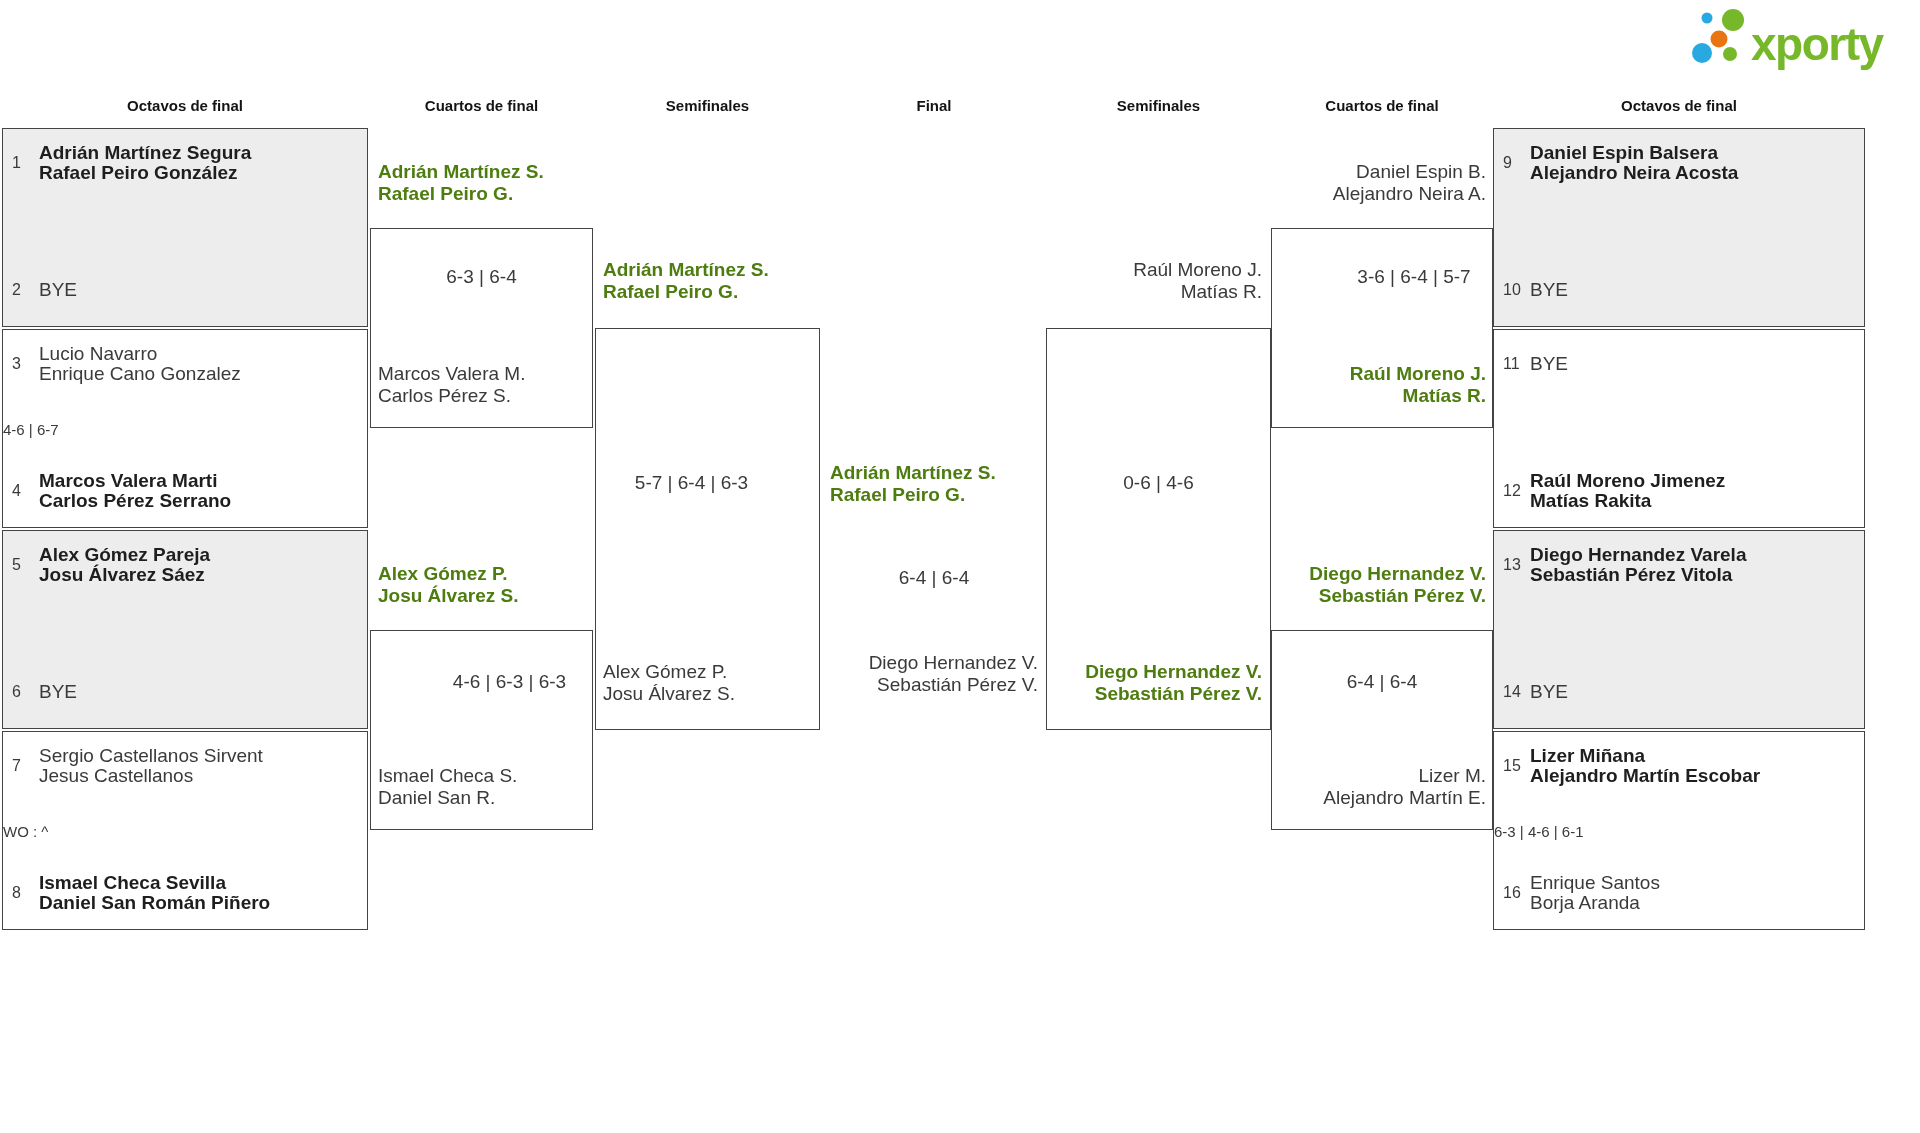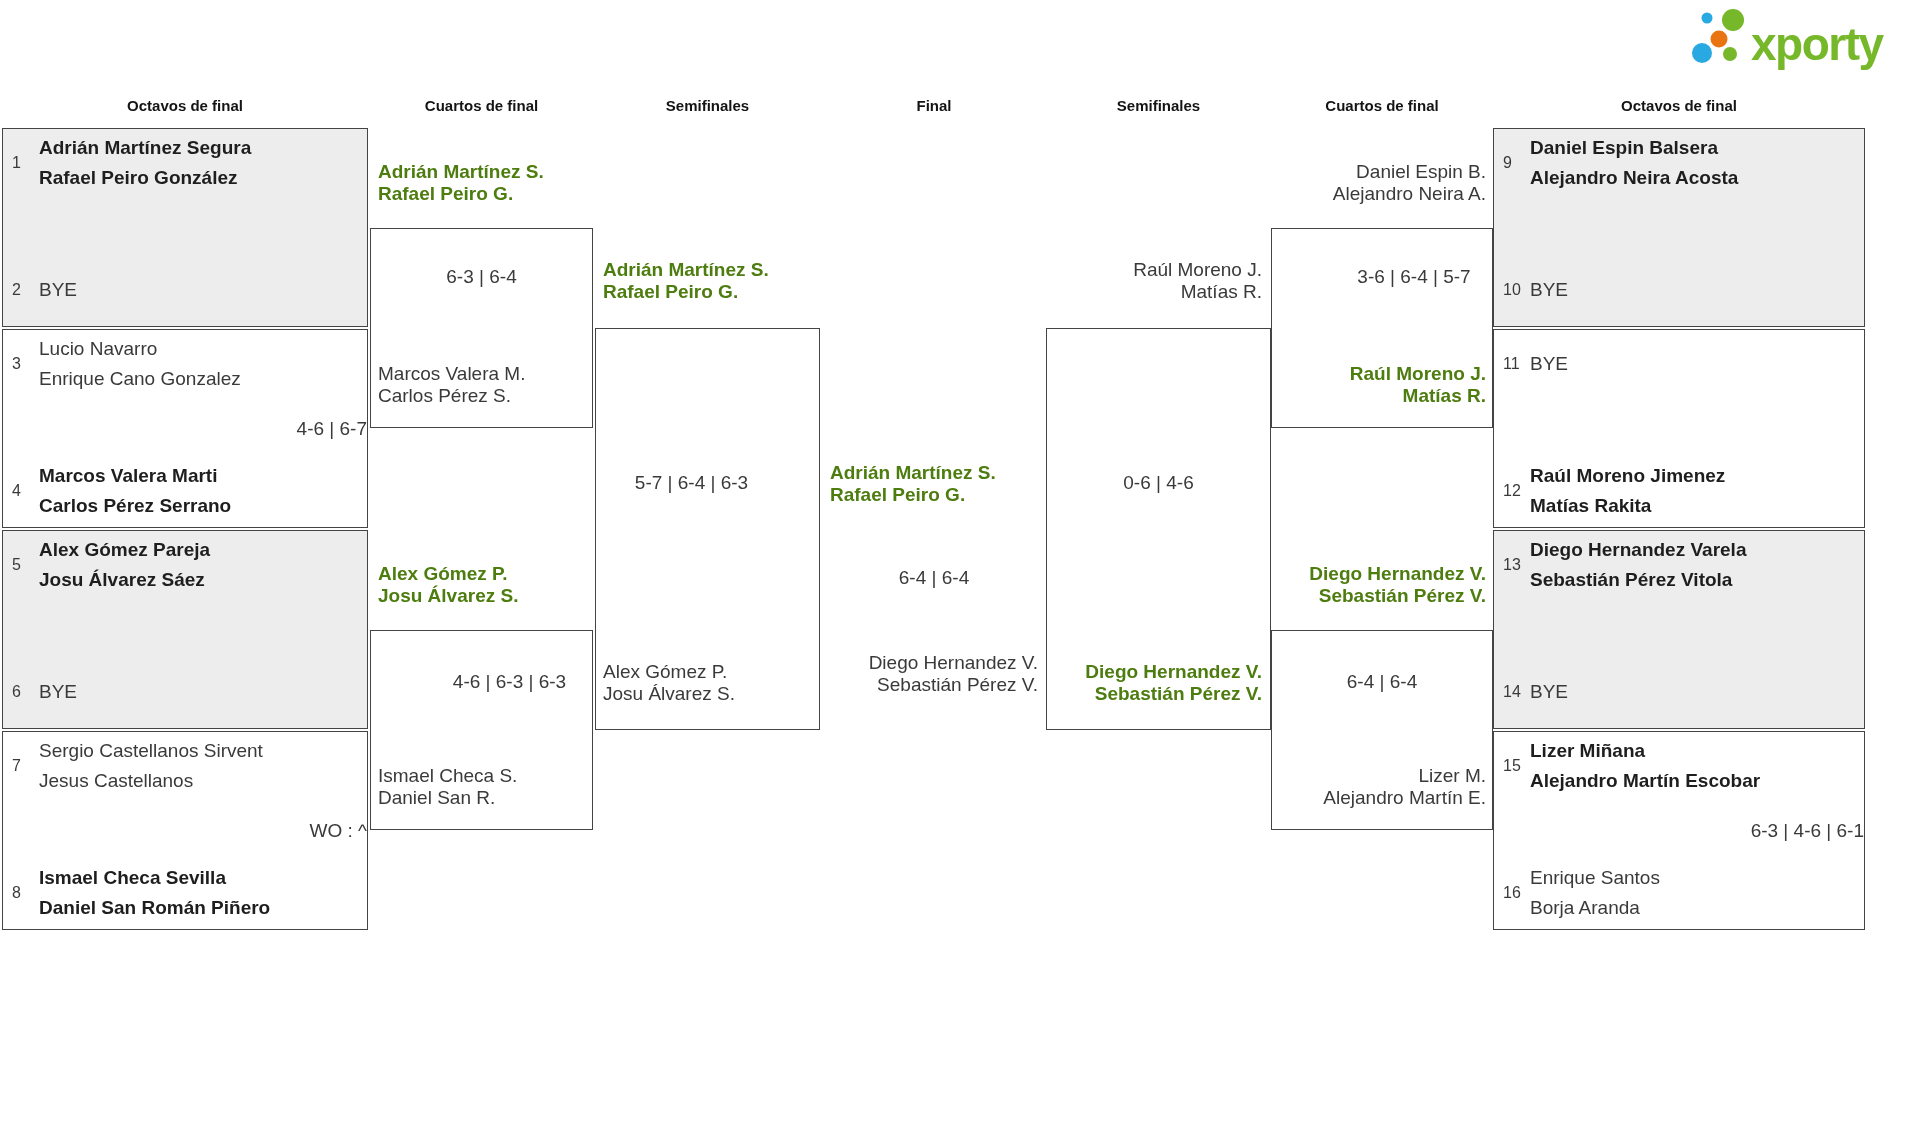--- a/index.html
+++ b/index.html
@@ -14,24 +14,24 @@
   
   .box{position:absolute;border:1px solid #444;background:#fff;box-sizing:border-box;}
   .box.grey{background:#ededed;}
   .r16l{left:2px;width:366px;height:199px;}
   .r16r{left:1493px;width:372px;height:199px;}
   
   .team-slot{position:absolute;left:9px;right:9px;height:48px;display:flex;align-items:center;}
   .team-slot.top{top:10px;}
   .team-slot.bottom{bottom:12px;}
   .seed{flex:none;width:27px;font-size:16px;color:#3a3a3a;}
-  .names{font-size:19px;line-height:30px;white-space:pre-line;color:#3a3a3a;font-weight:400;}
+  .names{font-size:19px;line-height:20px;white-space:pre-line;color:#3a3a3a;font-weight:400;}
   .names.bold{font-weight:700;color:#1e1e1e;}
   .score-center{position:absolute;left:0;right:0;top:50%;transform:translateY(-50%);
-    text-align:right;font-size:19px;color:#3a3a3a;}
+    text-align:left;font-size:15px;color:#3a3a3a;}
   
   .flabel{position:absolute;font-size:19px;line-height:22px;white-space:pre-line;color:#3a3a3a;font-weight:400;}
   .flabel.bold{font-weight:700;color:#4d7c0f;}
   .flabel.right{text-align:right;}
   .rscore{position:absolute;text-align:center;font-size:19px;line-height:22px;color:#3a3a3a;}
   
   .logo{position:absolute;left:1688px;top:2px;}
 </style>
 </head>
 <body>

